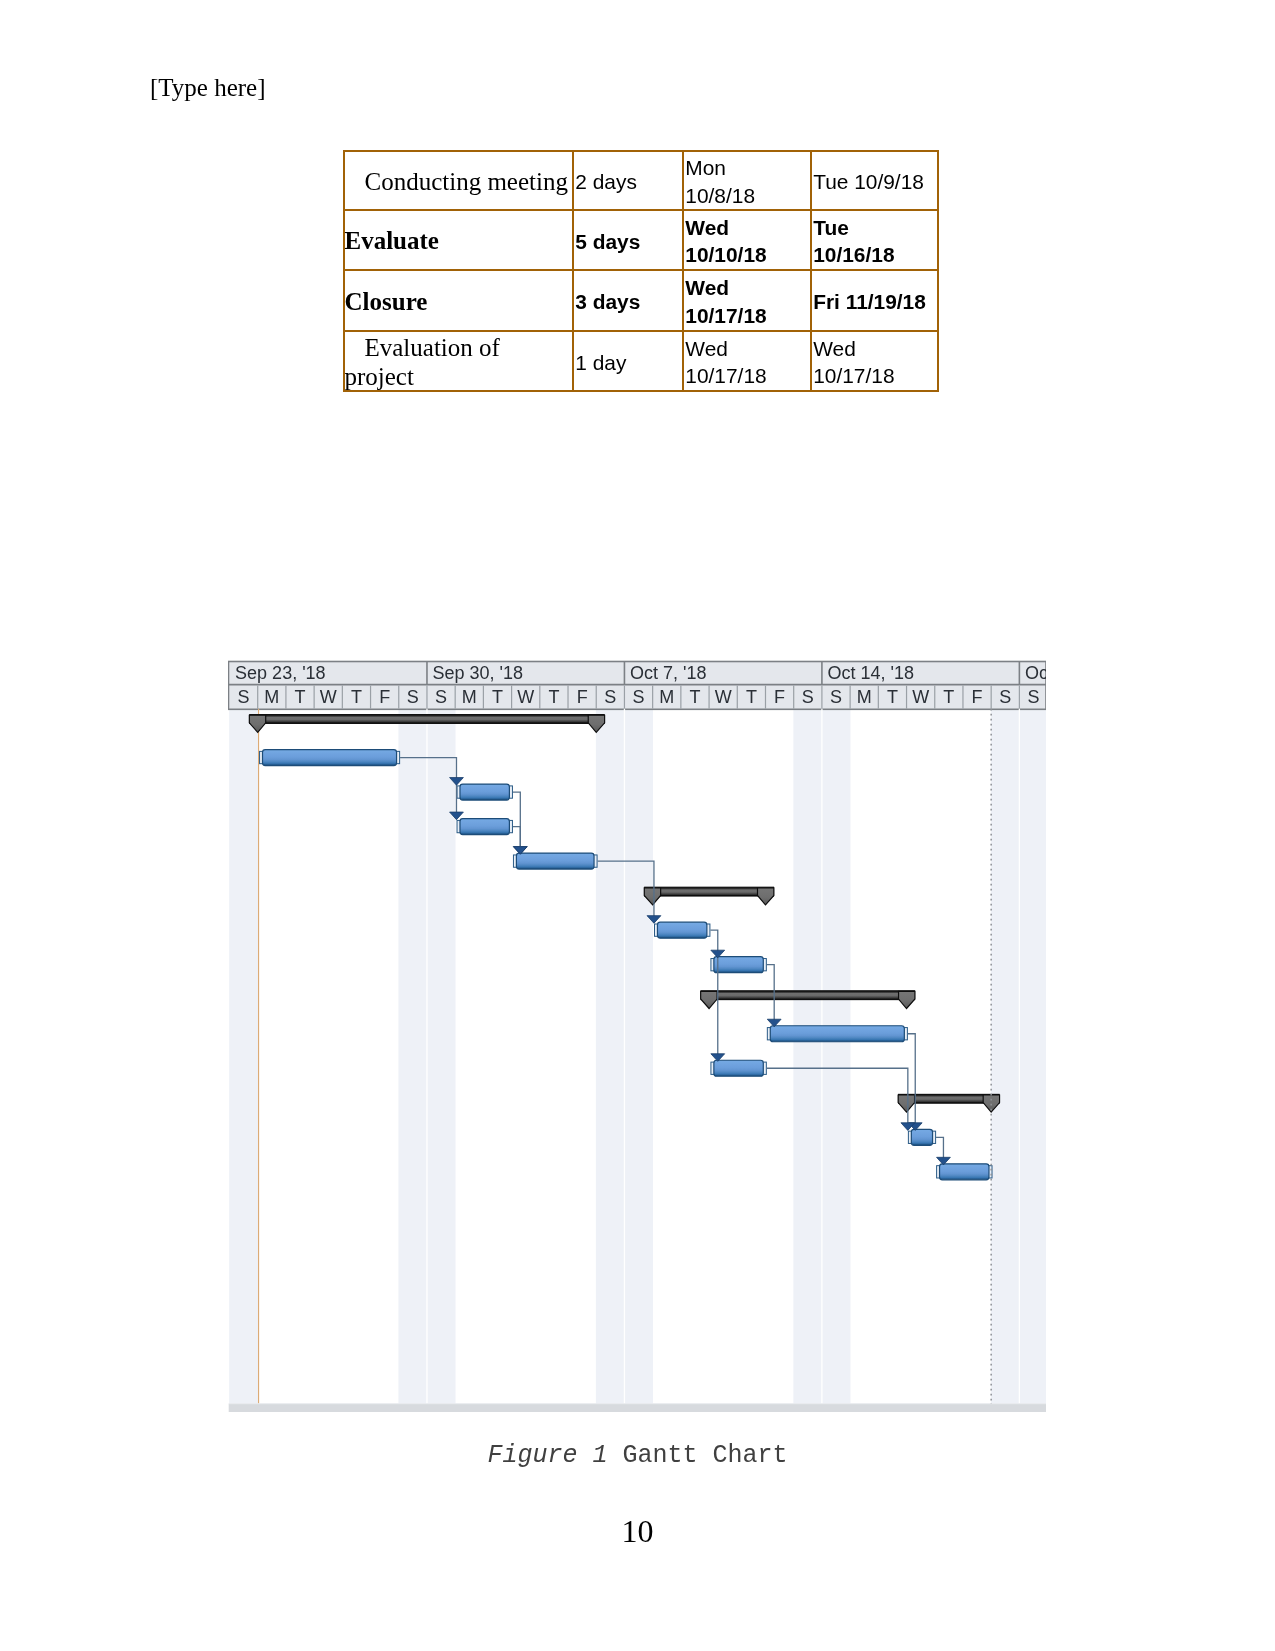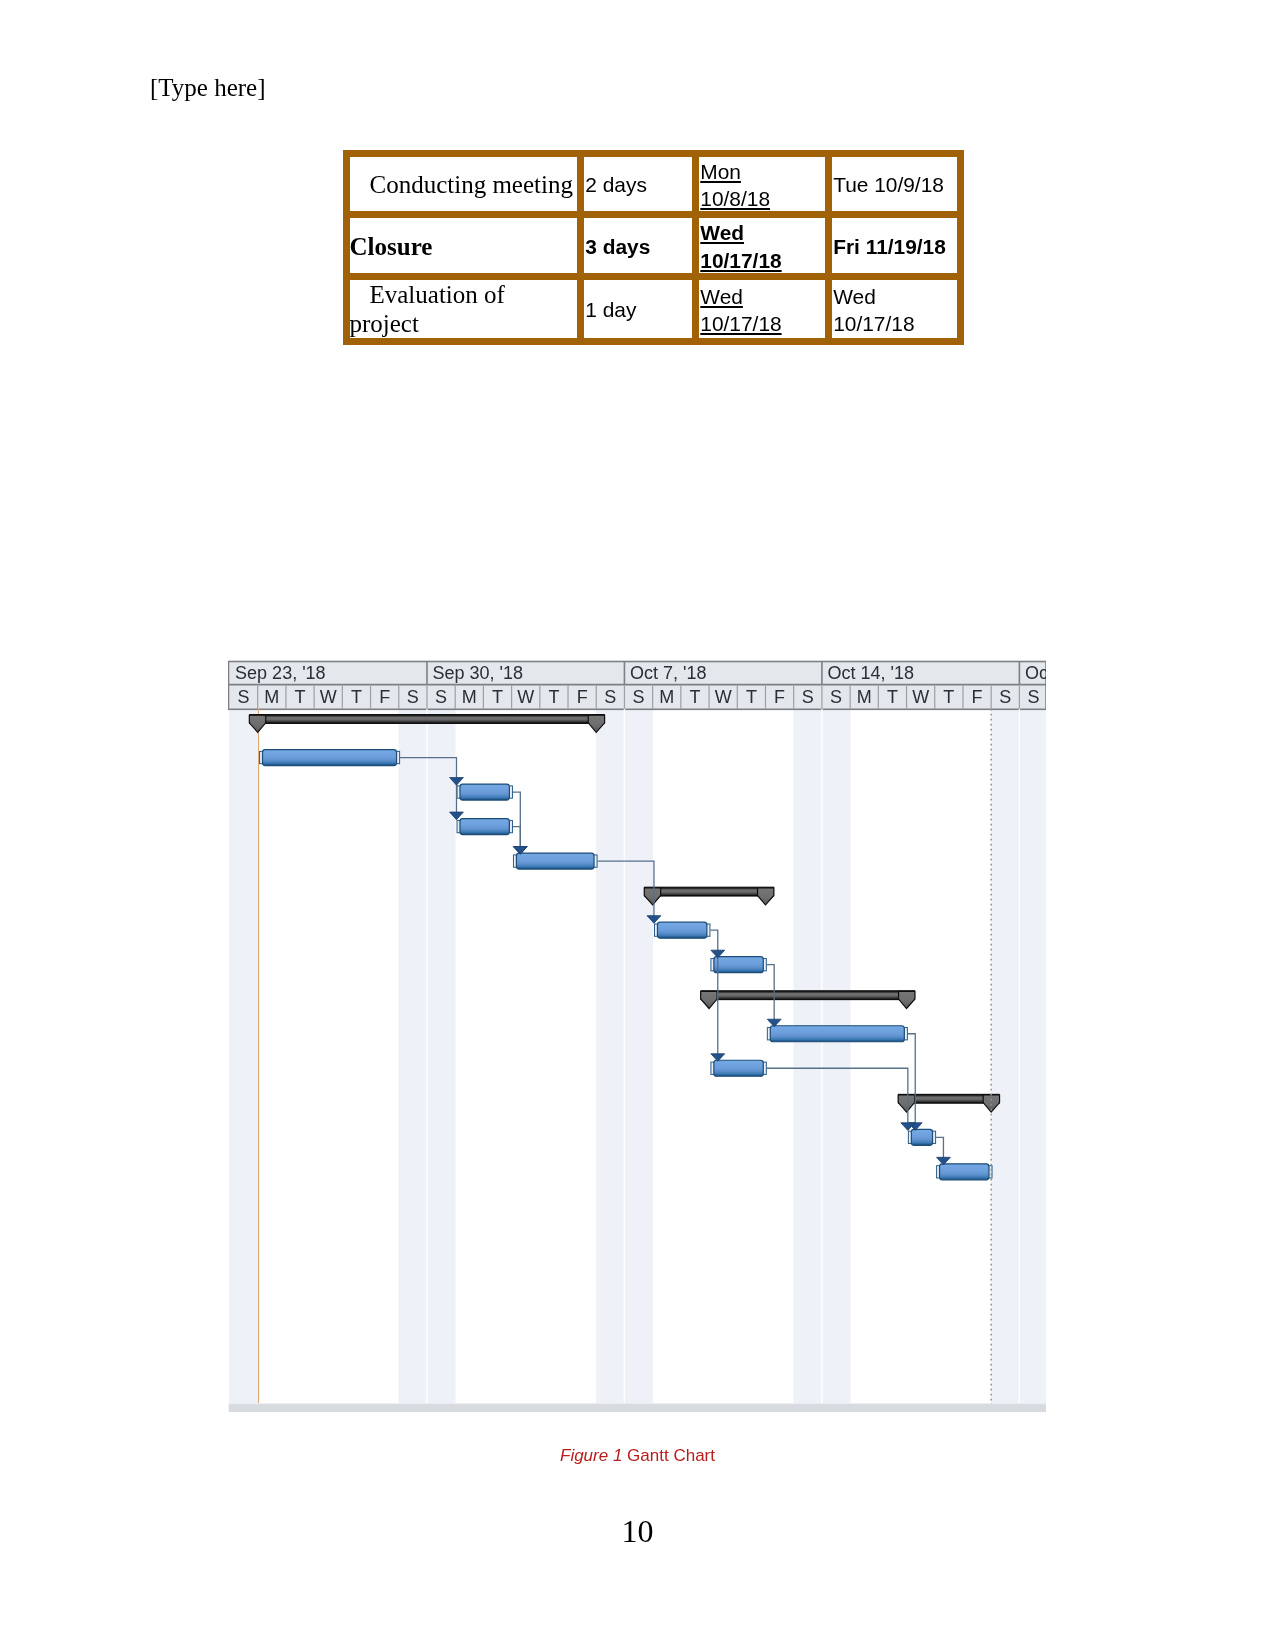--- a/index.html
+++ b/index.html
@@ -8,38 +8,38 @@
        font-family:"Liberation Serif",serif;color:#000;-webkit-font-smoothing:antialiased;}
   .page{position:absolute;left:0;top:0;width:1275px;height:1651px;}
 
   
   #doc-header{position:absolute;left:150px;top:72.8px;font-size:25px;line-height:29px;
               font-family:"Liberation Serif",serif;color:#000;white-space:nowrap;}
 
   
   #sched-table{position:absolute;left:342.5px;top:149.6px;width:590.3px;
                border-collapse:collapse;table-layout:fixed;}
-  #sched-table td{border:7px solid #a16207;vertical-align:middle;padding:0;margin-left:42px;}
+  #sched-table td{border:2px solid #a16207;vertical-align:middle;padding:0;margin-left:42px;}
   .c-name{width:227.8px;}
   .c-dur{width:108px;}
-  .c-start{width:125.9px;text-decoration:underline;}
+  .c-start{width:125.9px;}
   .c-finish{width:124.6px;}
   .cellname{font-family:"Liberation Serif",serif;font-size:25px;line-height:28.9px;
             padding:0 2px 0 0px;color:#000;white-space:nowrap;
             position:relative;top:1.6px;}
   .cellname.ind .ln:first-child{padding-left:20px;}
   .cellsans{font-family:"Liberation Sans",sans-serif;font-size:20.9px;line-height:27.3px;
             padding:0 2px 0 1.0px;color:#000;white-space:nowrap;
             position:relative;top:1.2px;}
   .ln{display:block;}
   .bold{font-weight:bold;}
 
   
   #figcap{position:absolute;left:0;top:1441px;width:1275px;text-align:center;
-          font-family:Liberation Sans, sans-serif;font-size:17px;line-height:29px;color:#b91c1c;}
+          font-family:Liberation Mono, monospace;font-size:25px;line-height:29px;color:#404040;}
   #figcap i{font-style:italic;}
   #folio{position:absolute;left:0;top:1517px;width:1275px;text-align:center;
          font-family:"Liberation Serif",serif;font-size:32px;line-height:29px;color:#000;}
 
   
   #gantt{position:absolute;left:228px;top:660px;width:818px;height:752px;}
   #gantt-svg{position:absolute;left:0;top:0;}
 </style>
 </head>
 <body>
@@ -63,20 +63,44 @@
           </td>
           <td class="c-start">
             <div class="cellsans">
               <span class="ln">Mon</span>
               <span class="ln">10/8/18</span>
             </div>
           </td>
           <td class="c-finish">
             <div class="cellsans">
               <span class="ln">Tue 10/9/18</span>
+            </div>
+          </td>
+        </tr>
+        <tr style="height: 60px;">
+          <td class="c-name">
+            <div class="cellname bold">
+              <span class="ln">Evaluate</span>
+            </div>
+          </td>
+          <td class="c-dur">
+            <div class="cellsans bold">
+              <span class="ln">5 days</span>
+            </div>
+          </td>
+          <td class="c-start">
+            <div class="cellsans bold">
+              <span class="ln">Wed</span>
+              <span class="ln">10/10/18</span>
+            </div>
+          </td>
+          <td class="c-finish">
+            <div class="cellsans bold">
+              <span class="ln">Tue</span>
+              <span class="ln">10/16/18</span>
             </div>
           </td>
         </tr>
         <tr style="height: 60.5px;">
           <td class="c-name">
             <div class="cellname bold">
               <span class="ln">Closure</span>
             </div>
           </td>
           <td class="c-dur">

